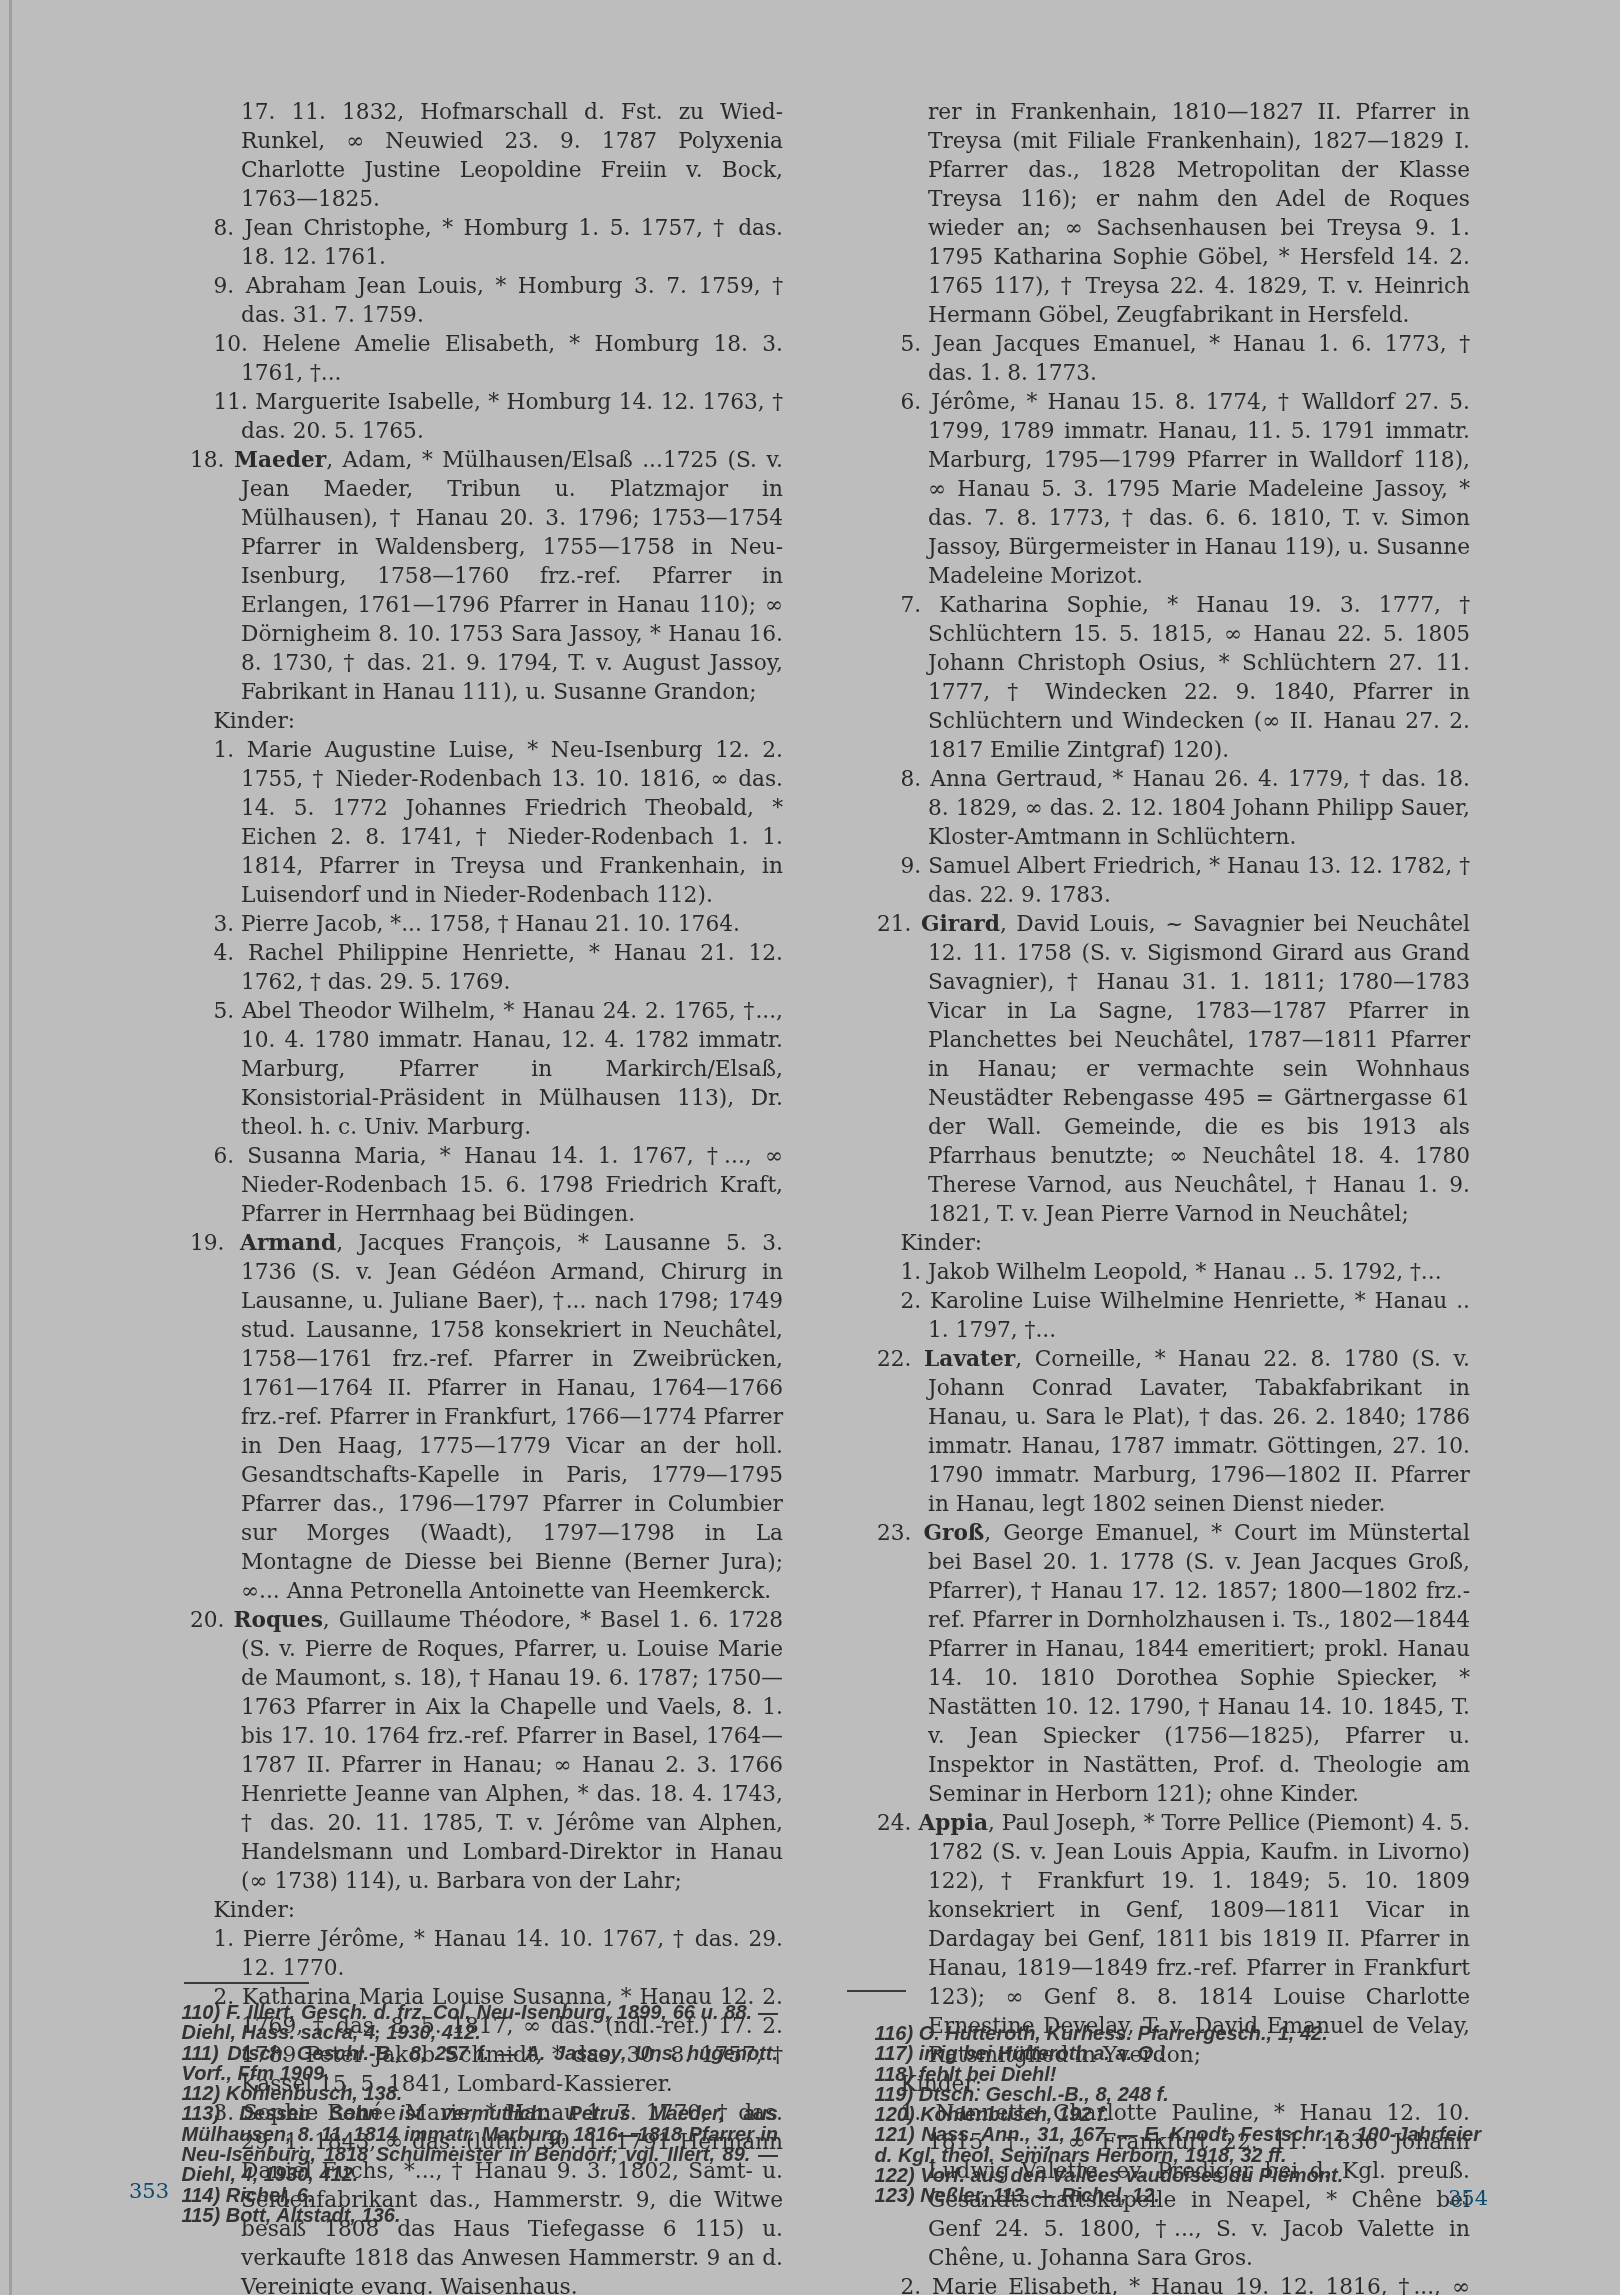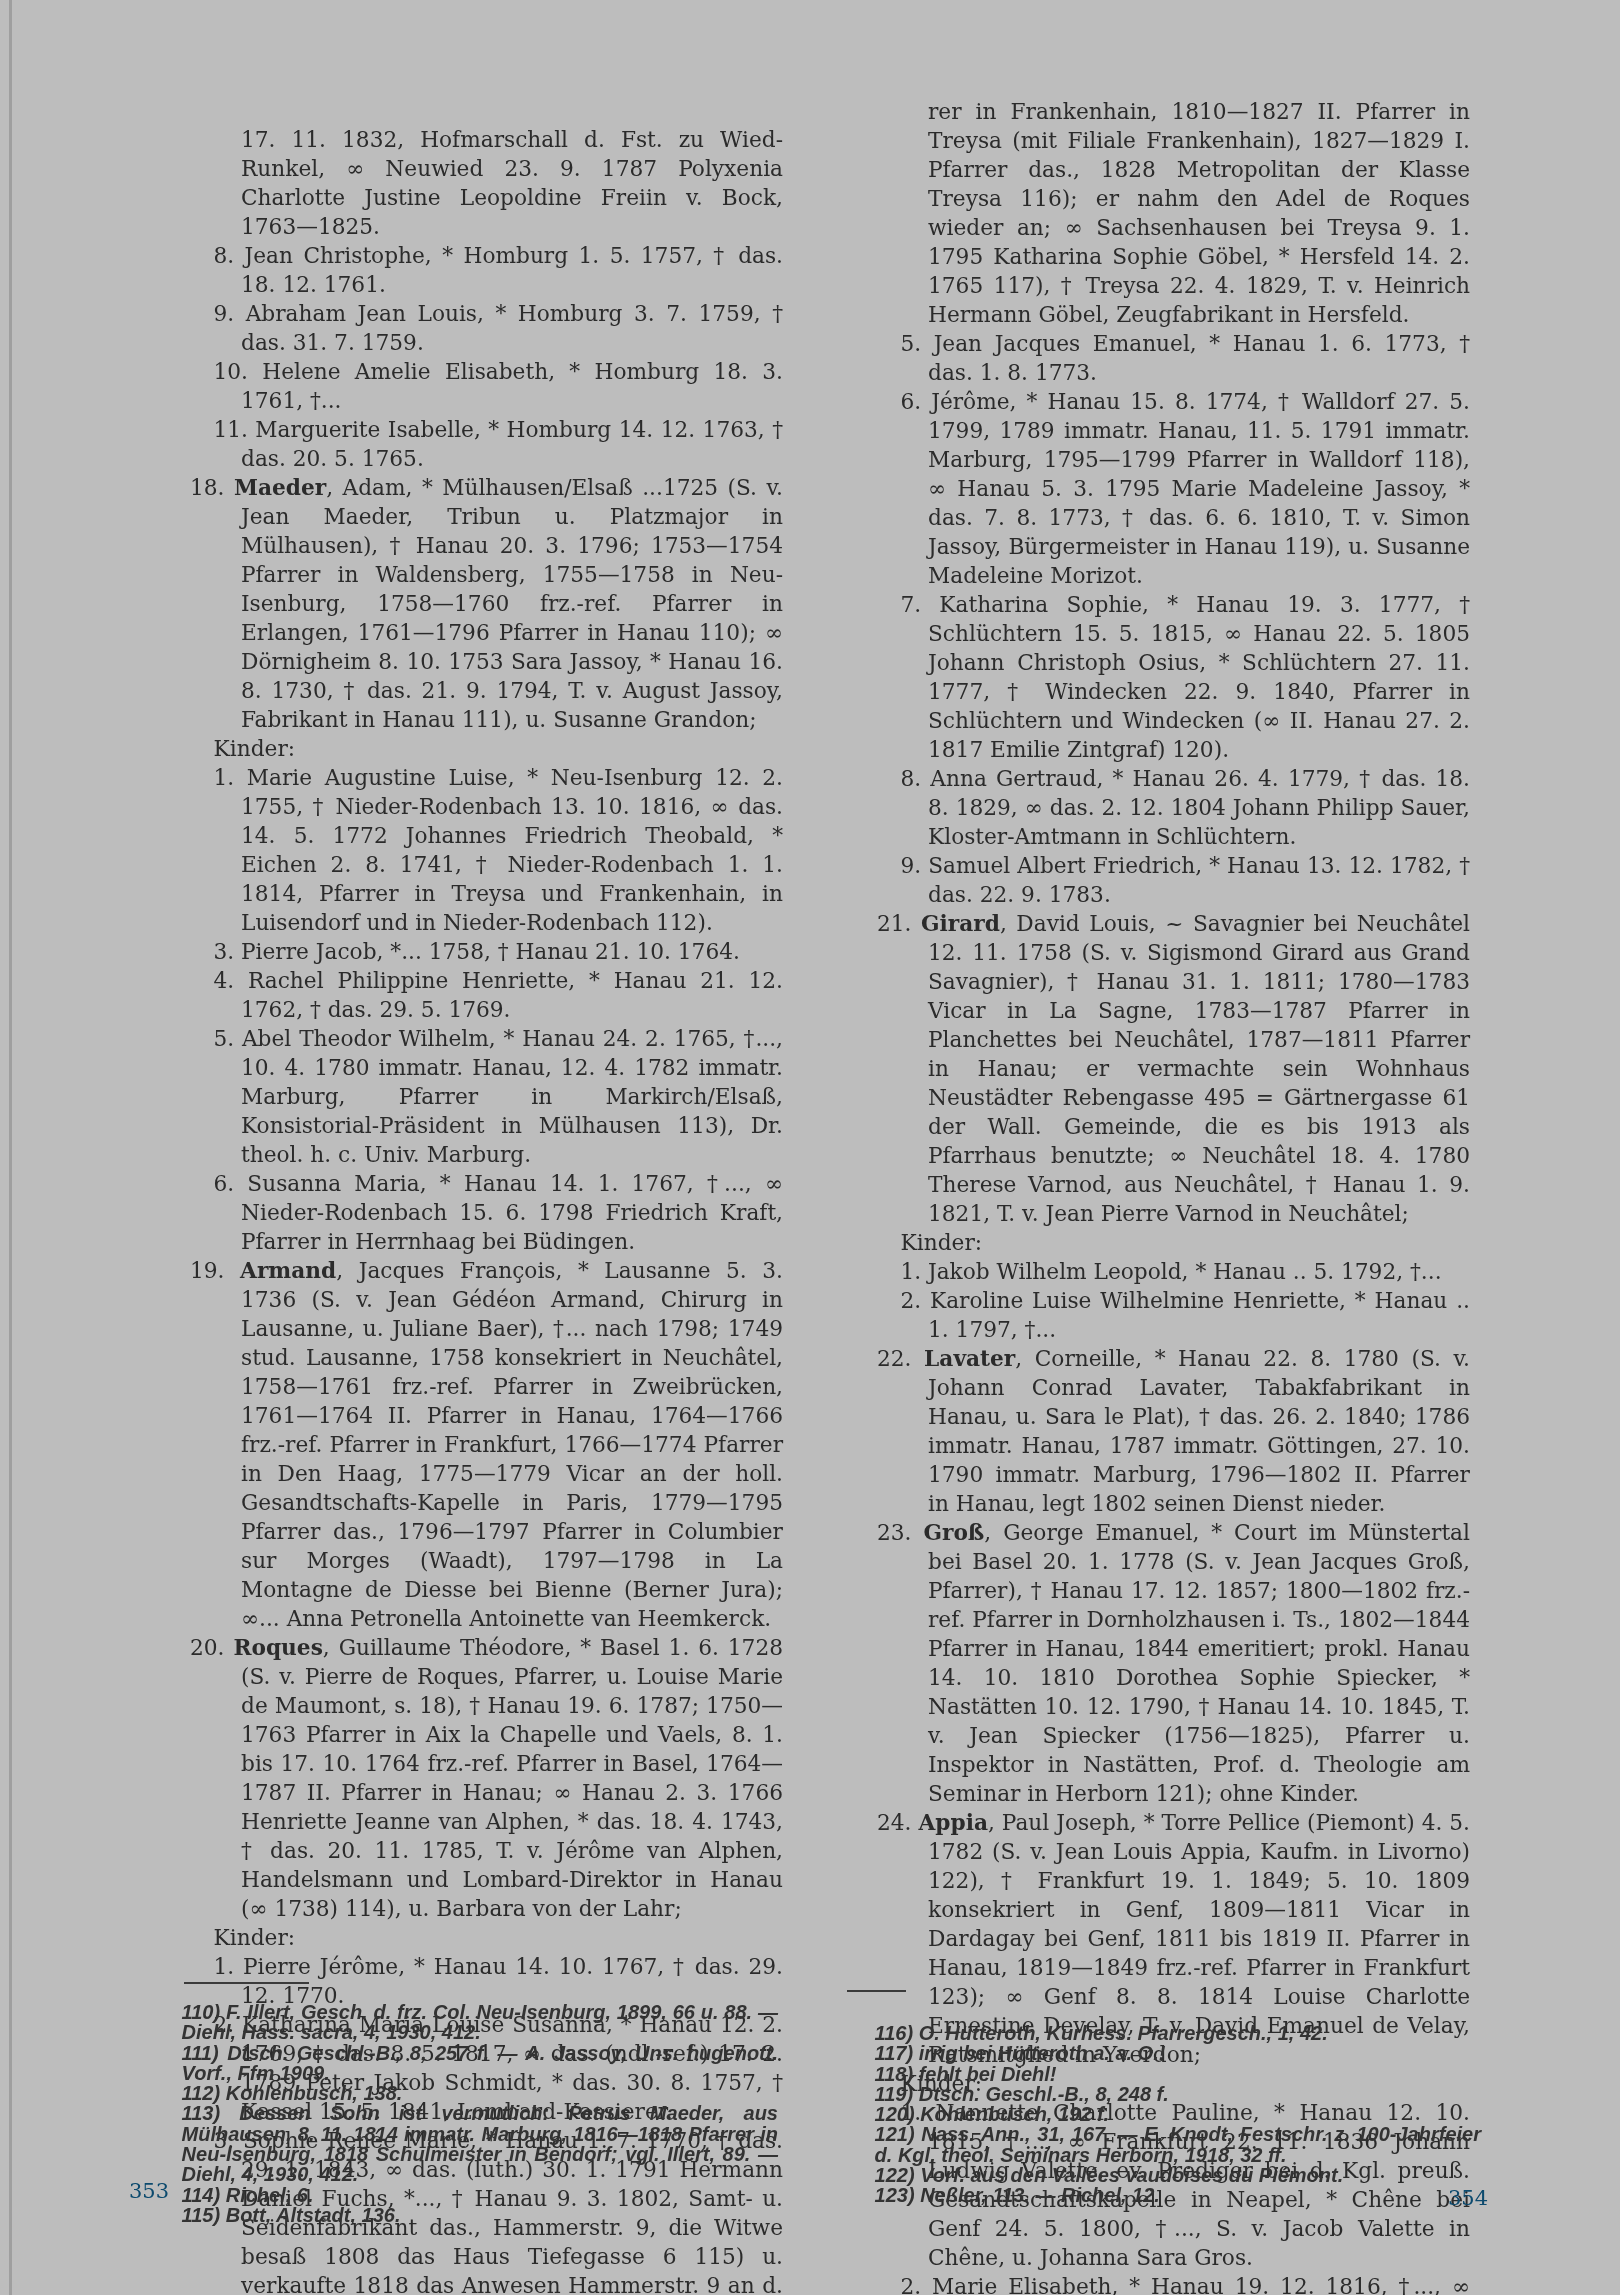--- a/index.html
+++ b/index.html
@@ -11,21 +11,21 @@
     color:#2b2b2b;
   }
   .spread { position:absolute; inset:0; background:#bdbdbd; }
   .edge { position:absolute; left:9.2px; top:0; width:2.6px; height:2295px; background:#8a8a8a; opacity:.6; }
   .col { position:absolute; top:97px; font-size:21.7px; line-height:29px; text-align:justify; }
   .col.left  { left:190px;  width:593px; }
   .col.right { left:877px; width:593px; }
   .entry { margin:0; }
   .hang { padding-left:51px; text-indent:-51px; }
   .sub  { padding-left:51px; text-indent:-27.6px; }
-  .cont { padding-left:51px;margin-top:28px; }
+  .cont { padding-left:51px; }
   .subc { padding-left:51px; }
   .kinder { padding-left:23.6px; }
   b { font-weight:bold; }
   .rule { position:absolute; width:125px; height:2px; background:#3a3a3a; }
   .fn { position:absolute; font-size:20px; line-height:20.3px; font-family:"Liberation Sans","DejaVu Sans",sans-serif; font-weight:bold; color:#333; text-align:justify;font-style:italic; }
   .fn p { margin:0; }
   .fn .n { padding-left:23.6px; text-indent:0px; }
   .pageno { position:absolute; font-size:21px; color:#0c4a6e; }
 </style>
 </head>

